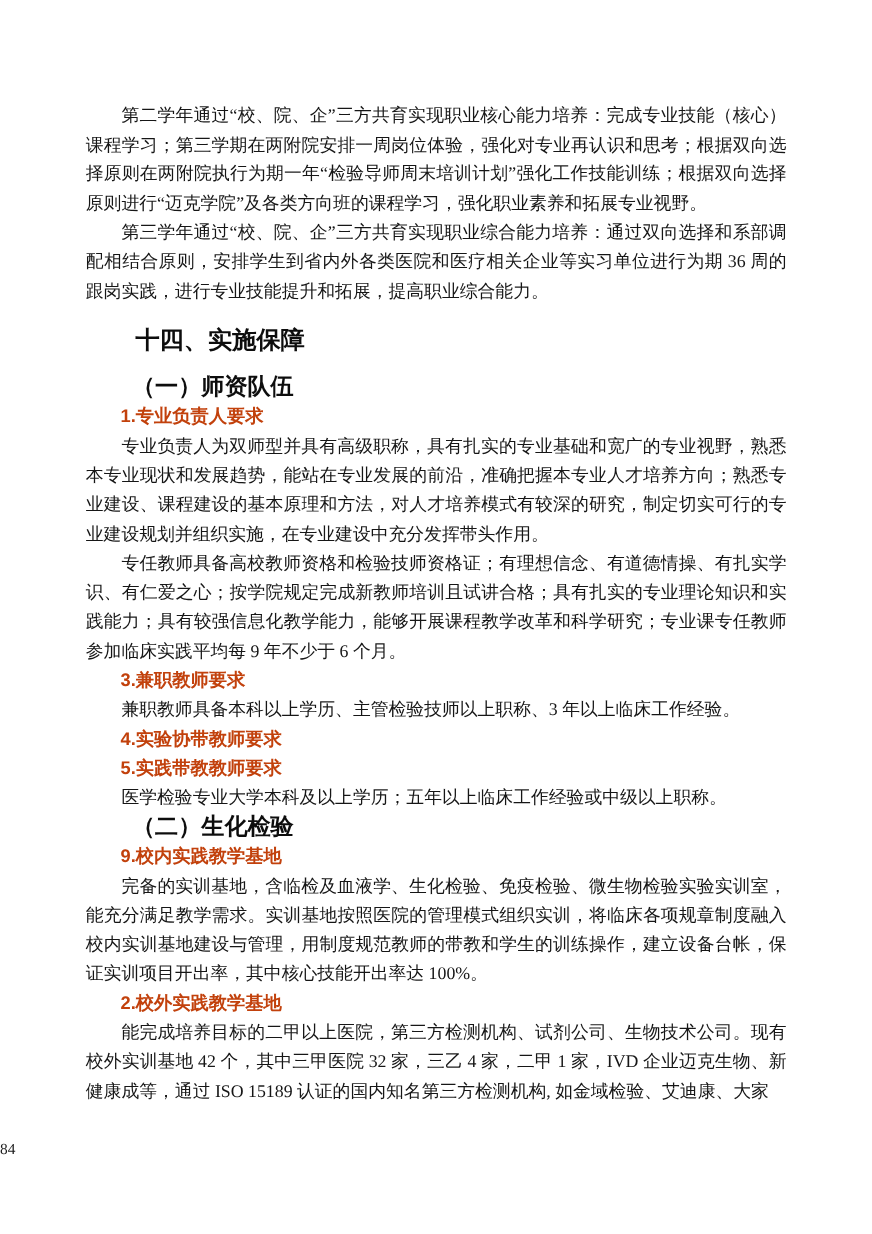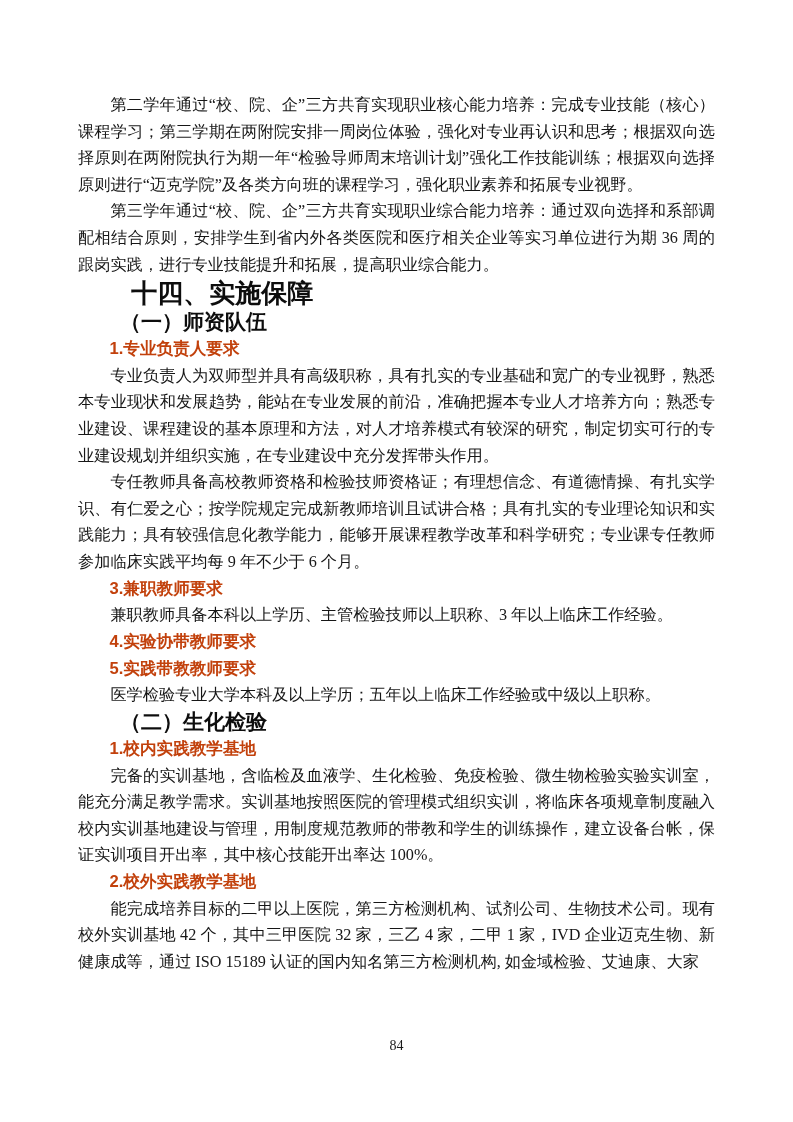--- a/index.html
+++ b/index.html
@@ -23,25 +23,25 @@
     font-size: 16.2px;
     line-height: 26.6px;
     text-align: justify;
     text-justify: inter-character;
     text-indent: 2em;
     color: #161616;
   }
   .h1 {
     font-family: "Liberation Sans", "DejaVu Sans", sans-serif;
     font-weight: bold;
-    font-size: 26px;
+    font-size: 22px;
     line-height: 29px;
     text-indent: 2.05em;
     color: #0d0d0d;
-    margin: 1px 0;
+    margin: 16px 0;
   }
   .h2 {
     font-family: "Liberation Sans", "DejaVu Sans", sans-serif;
     font-weight: bold;
     font-size: 21px;
     line-height: 26.8px;
     text-indent: 2em;
     color: #0d0d0d;
   }
   .h3 {
@@ -50,21 +50,20 @@
     font-size: 16.6px;
     line-height: 26.8px;
     text-indent: 1.9em;
     color: #c2410c;
   }
   .pagenum {
     position: absolute;
     left: 0;
     right: 0;
     bottom: 68px;
-    text-align: center;
     font-family: "Liberation Serif", "DejaVu Serif", serif;
     font-size: 14px;
     color: #1a1a1a;
   }
 </style>
 </head>
 <body>
 
 <div class="page">
   <main class="content" id="doc-content">
@@ -74,19 +73,19 @@
       <div class="blk h2">（一）师资队伍</div>
       <div class="blk h3">1.专业负责人要求</div>
       <div class="blk p">专业负责人为双师型并具有高级职称，具有扎实的专业基础和宽广的专业视野，熟悉本专业现状和发展趋势，能站在专业发展的前沿，准确把握本专业人才培养方向；熟悉专业建设、课程建设的基本原理和方法，对人才培养模式有较深的研究，制定切实可行的专业建设规划并组织实施，在专业建设中充分发挥带头作用。</div>
       <div class="blk p">专任教师具备高校教师资格和检验技师资格证；有理想信念、有道德情操、有扎实学识、有仁爱之心；按学院规定完成新教师培训且试讲合格；具有扎实的专业理论知识和实践能力；具有较强信息化教学能力，能够开展课程教学改革和科学研究；专业课专任教师参加临床实践平均每 9 年不少于 6 个月。</div>
       <div class="blk h3">3.兼职教师要求</div>
       <div class="blk p">兼职教师具备本科以上学历、主管检验技师以上职称、3 年以上临床工作经验。</div>
       <div class="blk h3">4.实验协带教师要求</div>
       <div class="blk h3">5.实践带教教师要求</div>
       <div class="blk p">医学检验专业大学本科及以上学历；五年以上临床工作经验或中级以上职称。</div>
       <div class="blk h2">（二）生化检验</div>
-      <div class="blk h3">1.校内实践教学基地</div>
+      <div class="blk h3">9.校内实践教学基地</div>
       <div class="blk p">完备的实训基地，含临检及血液学、生化检验、免疫检验、微生物检验实验实训室，能充分满足教学需求。实训基地按照医院的管理模式组织实训，将临床各项规章制度融入校内实训基地建设与管理，用制度规范教师的带教和学生的训练操作，建立设备台帐，保证实训项目开出率，其中核心技能开出率达 100%。</div>
       <div class="blk h3">2.校外实践教学基地</div>
       <div class="blk p">能完成培养目标的二甲以上医院，第三方检测机构、试剂公司、生物技术公司。现有校外实训基地 42 个，其中三甲医院 32 家，三乙 4 家，二甲 1 家，IVD 企业迈克生物、新健康成等，通过 ISO 15189 认证的国内知名第三方检测机构, 如金域检验、艾迪康、大家</div>
     </main>
   <footer class="pagenum">84</footer>
 </div>
 
 </body></html>

